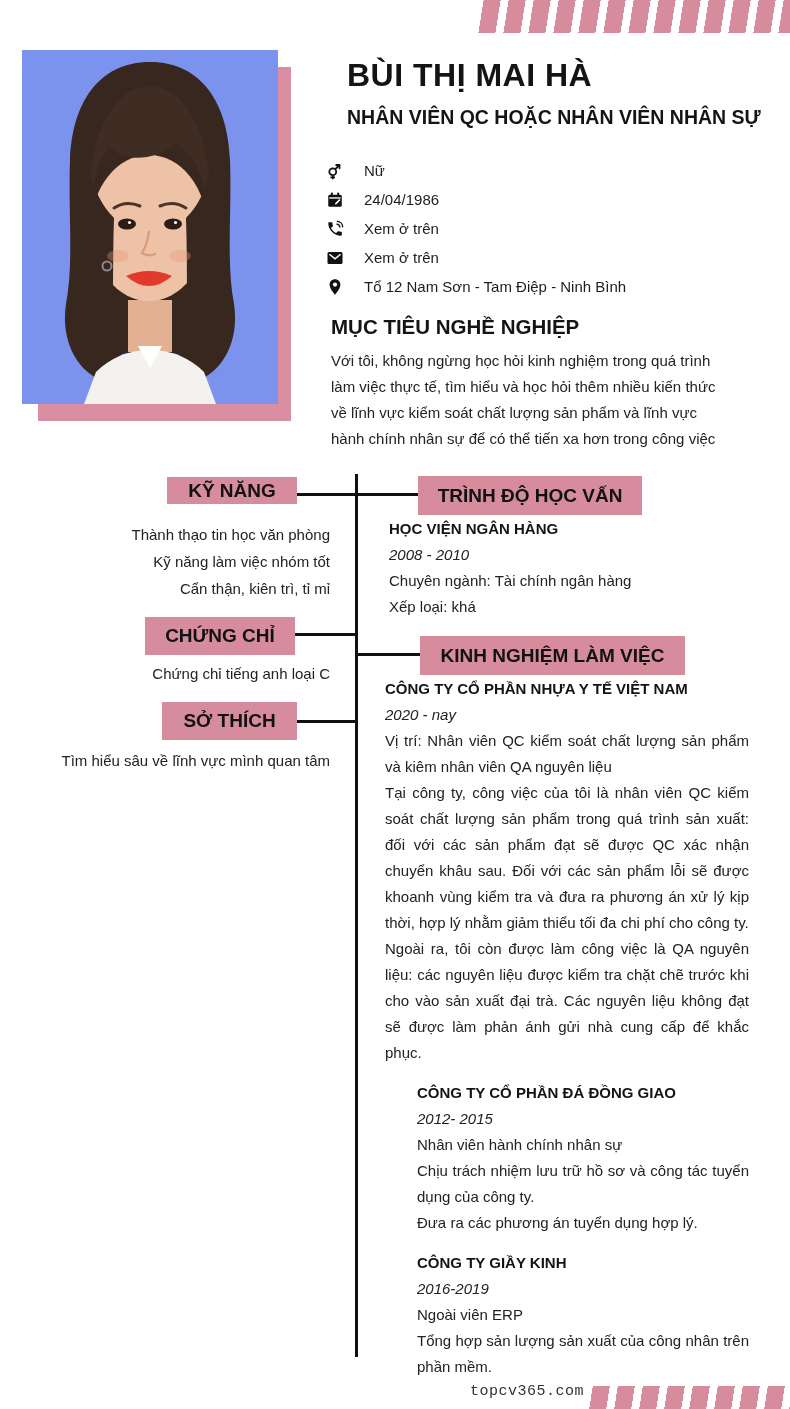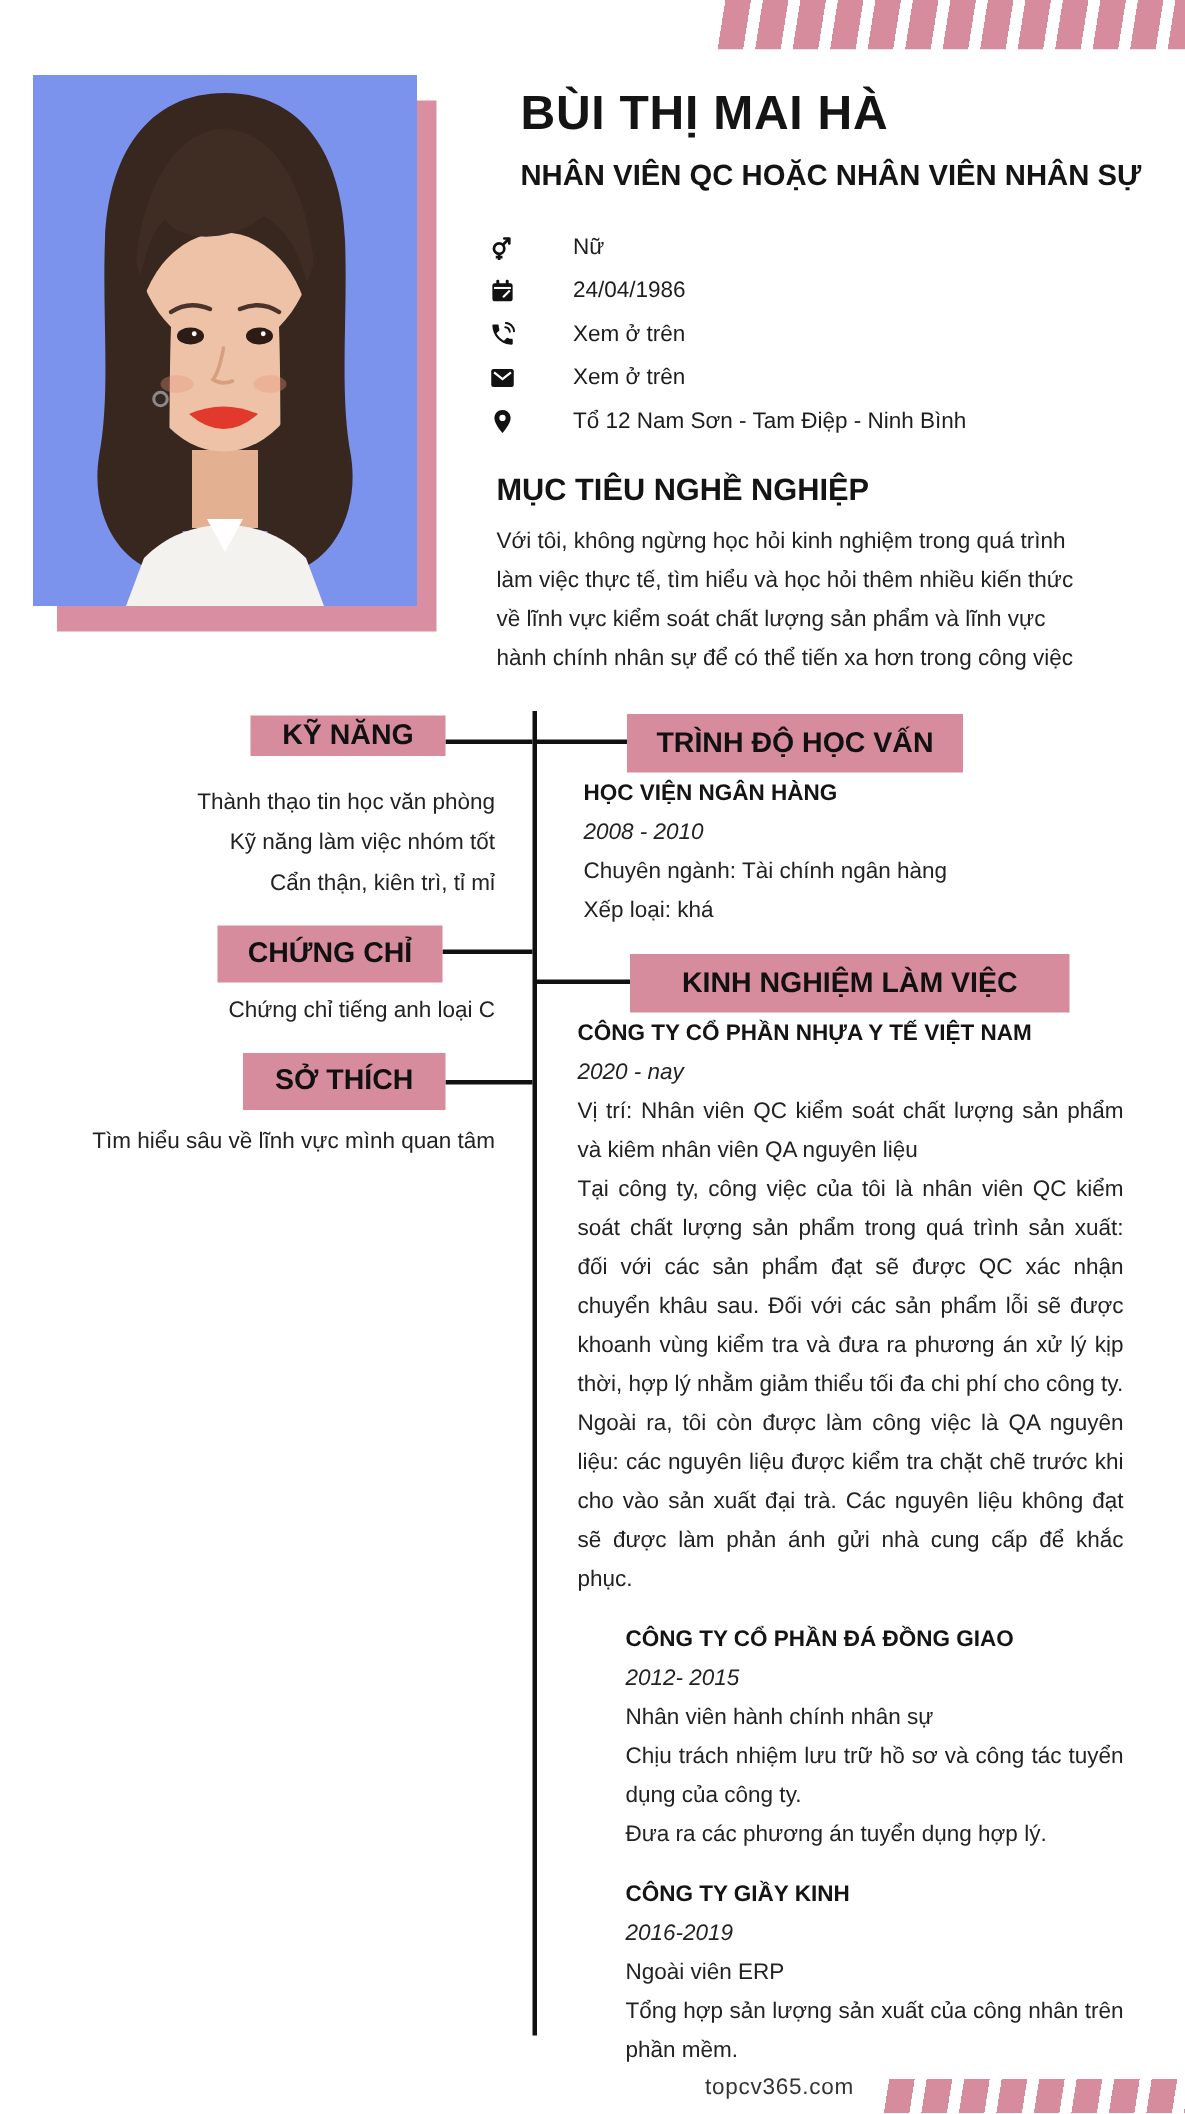--- a/index.html
+++ b/index.html
@@ -21,40 +21,40 @@
   
   .photo-backdrop{left:38px;top:67px;width:253px;height:354px;background:#d98fa1;}
   .photo-frame{left:22px;top:50px;width:256px;height:354px;}
   .photo-frame svg{display:block;width:100%;height:100%;}
 
   
   .name{left:347px;top:57px;font-size:32px;font-weight:700;letter-spacing:.5px;color:#141414;}
   .job-title{left:347px;top:106px;font-size:19.5px;font-weight:700;color:#141414;}
 
   .contacts{left:326px;top:156px;}
-  .contact-row{display:flex;height:29px;gap:18px;}
+  .contact-row{display:flex;align-items:center;height:29px;}
   .contact-icon{width:18px;height:18px;margin-right:20px;flex:0 0 18px;}
   .contact-icon svg{display:block;width:18px;height:18px;}
   .contact-text{font-size:15px;color:#1d1d1d;white-space:nowrap;}
 
   
   .objective-heading{left:331px;top:315px;font-size:20.5px;font-weight:700;color:#141414;}
   .objective-text{left:331px;top:348px;width:386px;font-size:15px;line-height:26px;color:#222;}
 
   
   .vline{left:355px;top:474px;width:3px;height:883px;background:#111;}
   .hline{height:3px;background:#111;}
 
   
   .sec-box{background:#d78c9e;color:#111;font-size:19px;font-weight:700;
     display:flex;align-items:center;justify-content:center;white-space:nowrap;}
   .box-skills{left:167px;top:477px;width:130px;height:27px;}
   .box-education{left:418px;top:476px;width:224px;height:39px;}
   .box-certs{left:145px;top:617px;width:150px;height:38px;}
-  .box-experience{left:420px;top:636px;width:293px;height:39px;}
+  .box-experience{left:420px;top:636px;width:265px;height:39px;}
   .box-hobbies{left:162px;top:702px;width:135px;height:38px;}
 
   .ln-skills{left:297px;top:493px;width:58px;}
   .ln-education{left:358px;top:493px;width:60px;}
   .ln-certs{left:295px;top:633px;width:60px;}
   .ln-experience{left:358px;top:653px;width:62px;}
   .ln-hobbies{left:297px;top:720px;width:58px;}
 
   
   .left-list{left:20px;width:310px;text-align:right;font-size:15px;line-height:27px;color:#222;}
@@ -66,21 +66,21 @@
   .edu-block{left:389px;top:516px;width:364px;font-size:15px;line-height:26px;color:#222;}
   .exp-block{left:385px;top:676px;width:364px;font-size:15px;line-height:26px;color:#222;}
   .block-title{font-weight:700;color:#141414;}
   .block-period{font-style:italic;}
   .job p{margin:0;text-align:justify;}
   .job{margin:0;}
   .job + .job{margin-top:14px;margin-left:32px;}
   .edu-block div{white-space:nowrap;}
 
   
-  .footer-brand{left:470px;top:1383px;font-family:Liberation Sans, sans-serif;
+  .footer-brand{left:470px;top:1383px;font-family:Liberation Mono, monospace;
     font-size:15px;color:#333;letter-spacing:0.5px;}
 </style>
 </head>
 <body>
 
 <div class="page">
 
   <div class="abs stripes stripes-top">
     <div class="stripes-inner"></div>
   </div>

